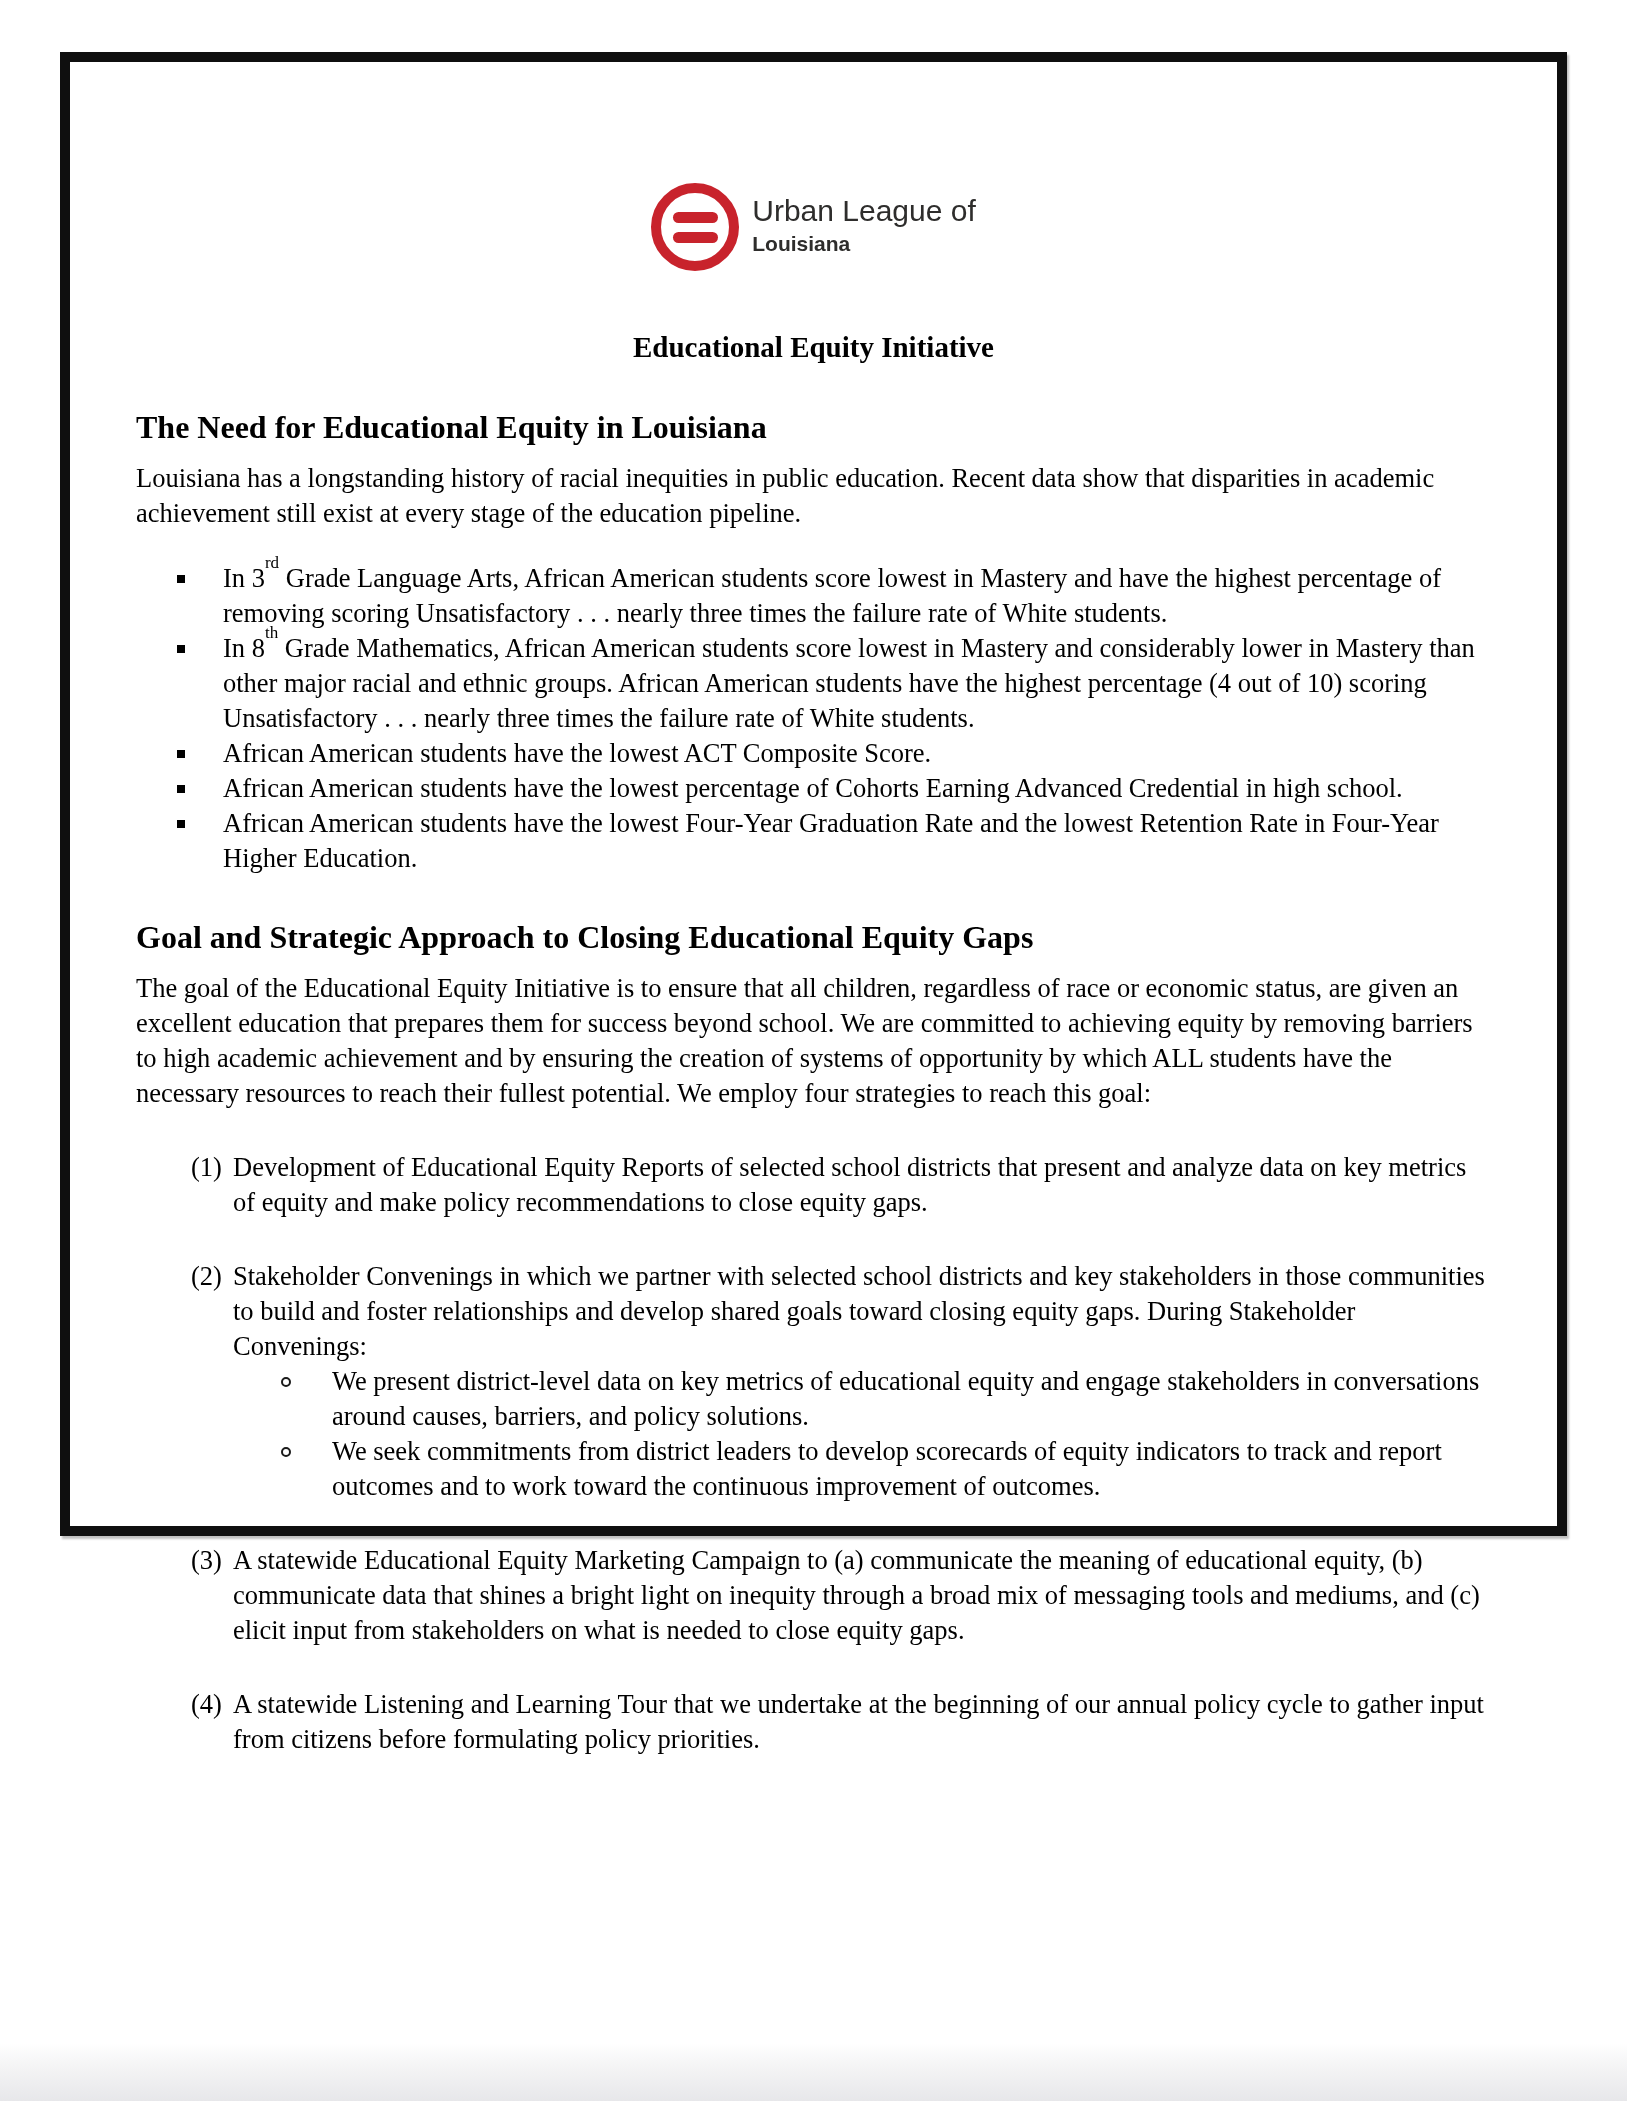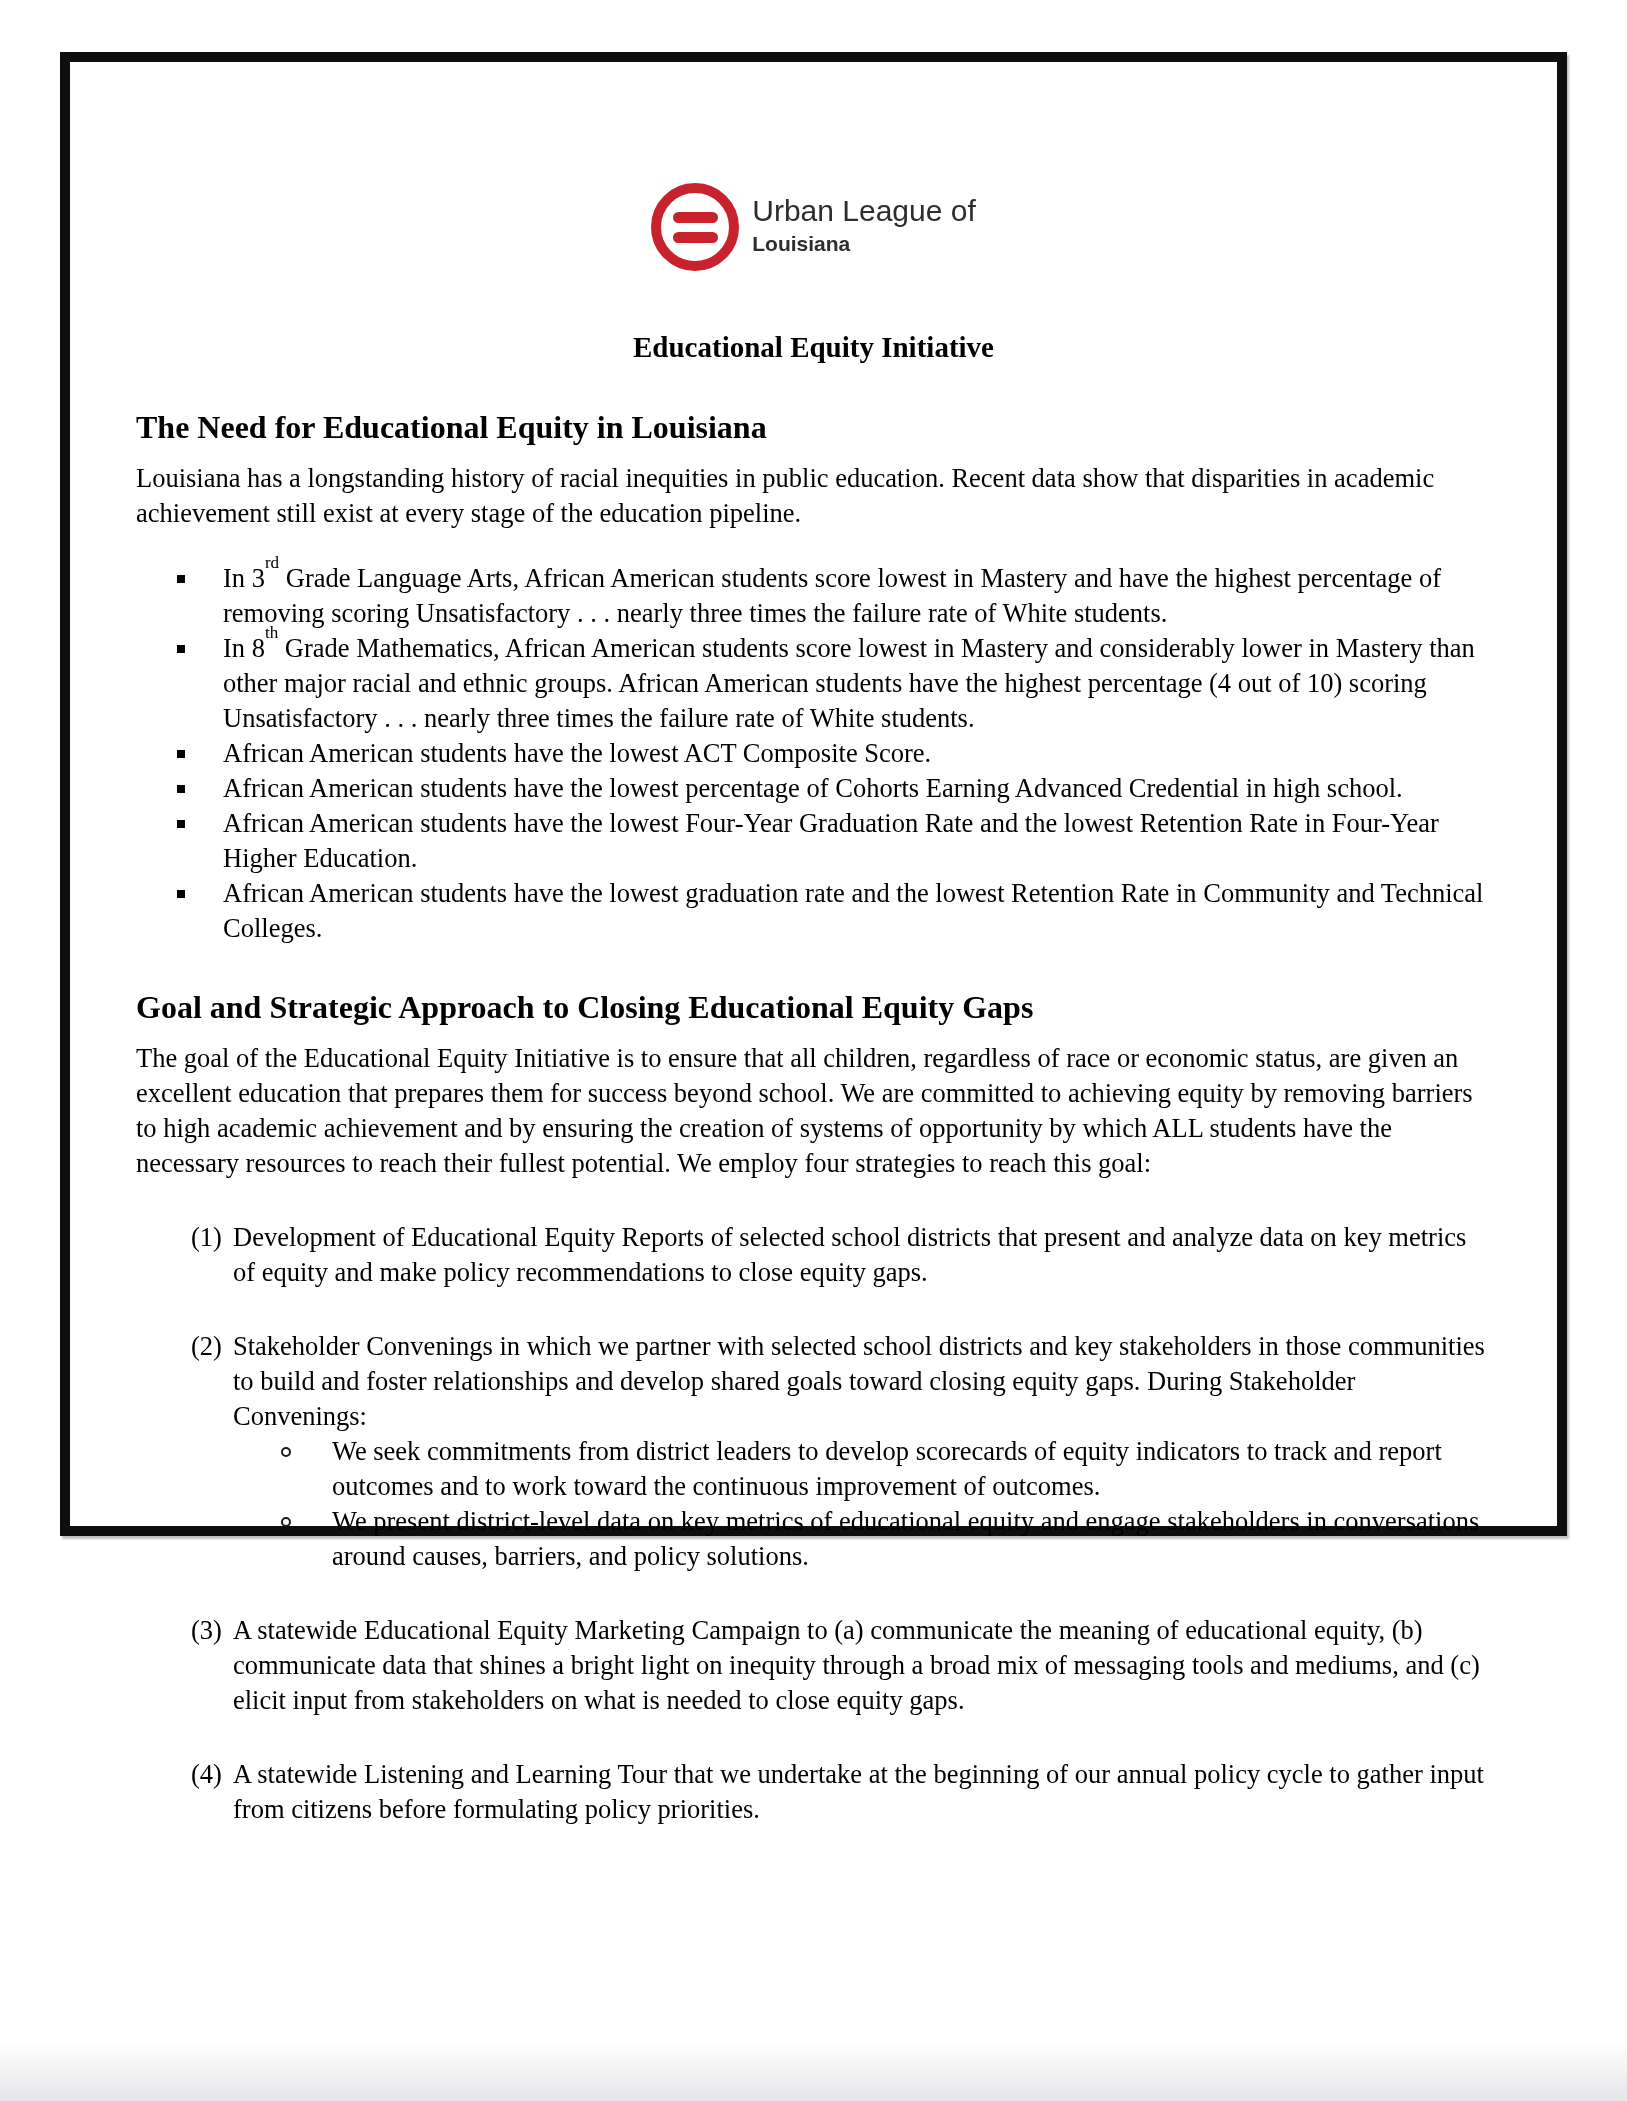--- a/index.html
+++ b/index.html
@@ -166,53 +166,47 @@
           <span class="sq-marker"></span>
         </span>
       <span class="li-body">African American students have the lowest percentage of Cohorts Earning Advanced Credential in high school.</span>
     </li>
     <li>
       <span class="sq-col">
           <span class="sq-marker"></span>
         </span>
       <span class="li-body">African American students have the lowest Four-Year Graduation Rate and the lowest Retention Rate in Four-Year Higher Education.</span>
     </li>
-    <li>
-      <span class="sq-col">
-          <span class="sq-marker"></span>
-        </span>
-      <span class="li-body">African American students have the lowest graduation rate and the lowest Retention Rate in Community and Technical Colleges.</span>
-    </li>
   </ul>
 
   <h2 class="section-heading">Goal and Strategic Approach to Closing Educational Equity Gaps</h2>
 
   <p class="body-par">The goal of the Educational Equity Initiative is to ensure that all children, regardless of race or economic status, are given an excellent education that prepares them for success beyond school. We are committed to achieving equity by removing barriers to high academic achievement and by ensuring the creation of systems of opportunity by which ALL students have the necessary resources to reach their fullest potential. We employ four strategies to reach this goal:</p>
 
   <div class="strategy">
     <span class="num-col">(1)</span>
     <div class="strategy-body"><span>Development of </span><b class="run">Educational Equity Reports</b><span> of selected school districts that present and analyze data on key metrics of equity and make policy recommendations to close equity gaps.</span></div>
   </div>
 
   <div class="strategy">
     <span class="num-col">(2)</span>
     <div class="strategy-body">
       <span></span><b class="run">Stakeholder Convenings</b><span> in which we partner with selected school districts and key stakeholders in those communities to build and foster relationships and develop shared goals toward closing equity gaps. During Stakeholder Convenings:</span>
       <ul class="o-list">
         <li>
           <span class="o-col">
               <span class="o-marker"></span>
             </span>
-          <span class="o-body">We seek commitments from district leaders to develop scorecards of equity indicators to track and report outcomes and to work toward the continuous improvement of outcomes.</span>
+          <span class="o-body">We present district-level data on key metrics of educational equity and engage stakeholders in conversations around causes, barriers, and policy solutions.</span>
         </li>
         <li>
           <span class="o-col">
               <span class="o-marker"></span>
             </span>
-          <span class="o-body">We present district-level data on key metrics of educational equity and engage stakeholders in conversations around causes, barriers, and policy solutions.</span>
+          <span class="o-body">We seek commitments from district leaders to develop scorecards of equity indicators to track and report outcomes and to work toward the continuous improvement of outcomes.</span>
         </li>
       </ul>
     </div>
   </div>
 
   <div class="strategy">
     <span class="num-col">(3)</span>
     <div class="strategy-body"><span>A statewide </span><b class="run">Educational Equity Marketing Campaign</b><span> to (a) communicate the meaning of educational equity, (b) communicate data that shines a bright light on inequity through a broad mix of messaging tools and mediums, and (c) elicit input from stakeholders on what is needed to close equity gaps.</span></div>
   </div>
 

